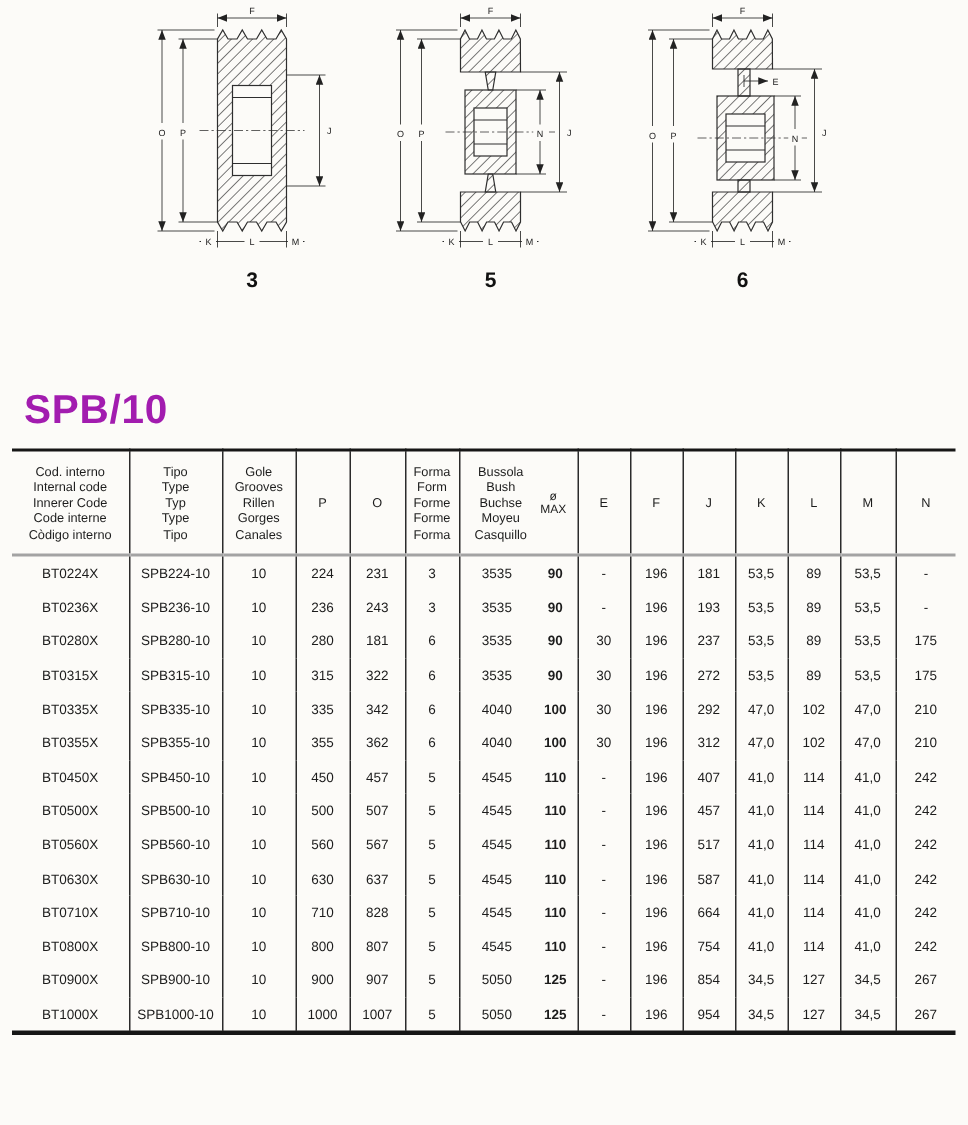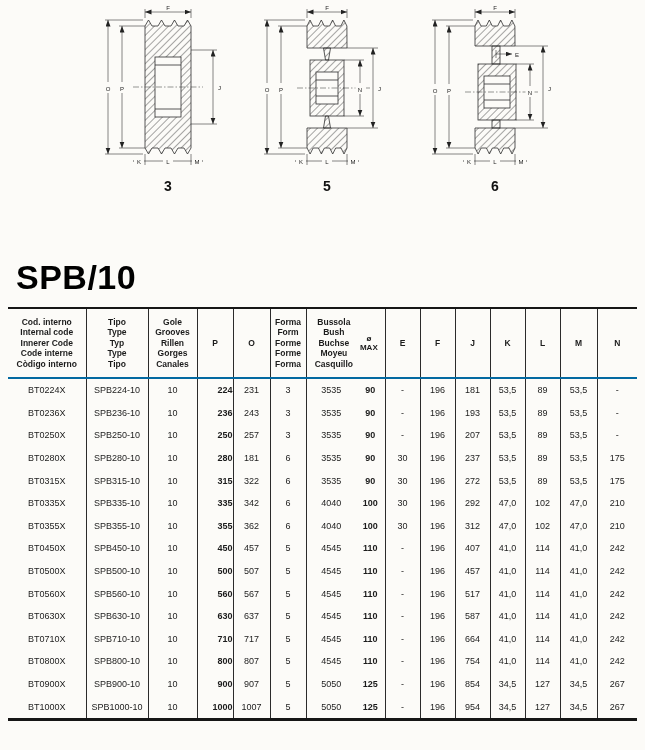--- a/index.html
+++ b/index.html
@@ -12,40 +12,40 @@
   
   .diagrams{position:relative;height:208px;}
   .diag{position:absolute;top:2px;margin:0;width:150px;text-align:center;}
   .diag svg{display:block;}
   .diag figcaption{font-weight:bold;font-size:14px;margin-top:4px;color:#111;}
   .dl{font-size:6px;fill:#222;text-anchor:middle;}
   .dl.start{text-anchor:start;}
   
   .page-title{
     margin:50px 0 10px 16px;
-    font-size:34px;font-weight:800;letter-spacing:0.5px;color:#000000;
+    font-size:27px;font-weight:800;letter-spacing:0.5px;color:#a21caf;
   }
   
   table.catalog{
     width:629px;margin-left:8px;border-collapse:collapse;table-layout:fixed;
     border-top:2px solid #161616;border-bottom:3px solid #161616;
   }
   table.catalog thead th{
-    border-bottom:2px solid #0369a1;
-    font-weight:700;font-size:8.5px;line-height:10.5px;
+    border-bottom:2px solid #a3a3a3;
+    font-weight:400;font-size:8.5px;line-height:10.5px;
     height:64px;vertical-align:middle;text-align:center;padding:2px 0;
   }
   table.catalog th:not(:first-child),
   table.catalog td:not(:first-child){border-left:1px solid #2b2b2b;}
   table.catalog td.c7{border-left:none;font-weight:bold;}
   table.catalog td{
     text-align:center;font-size:9px;height:22.6px;padding:0;
     white-space:nowrap;
   }
-  table.catalog td.c3{font-weight:700;text-align:right;}
+  table.catalog td.c3{font-weight:400;}
   .single-letter{font-size:9.5px;font-weight:600;}
   .bush-head{display:flex;align-items:center;justify-content:space-between;padding:0 4px;}
   .bush-names{width:48px;}
   .omax{width:24px;text-align:center;font-size:8px;line-height:9.5px;}
 </style>
 </head>
 <body>
 
 <svg width="0" height="0" style="position:absolute" aria-hidden="true">
   <defs>
@@ -318,37 +318,20 @@
         <td class="c7">90</td>
         <td class="c8">-</td>
         <td class="c9">196</td>
         <td class="c10">193</td>
         <td class="c11">53,5</td>
         <td class="c12">89</td>
         <td class="c13">53,5</td>
         <td class="c14">-</td>
       </tr>
       <tr>
-        <td class="c0">BT0250X</td>
-        <td class="c1">SPB250-10</td>
-        <td class="c2">10</td>
-        <td class="c3">250</td>
-        <td class="c4">257</td>
-        <td class="c5">3</td>
-        <td class="c6">3535</td>
-        <td class="c7">90</td>
-        <td class="c8">-</td>
-        <td class="c9">196</td>
-        <td class="c10">207</td>
-        <td class="c11">53,5</td>
-        <td class="c12">89</td>
-        <td class="c13">53,5</td>
-        <td class="c14">-</td>
-      </tr>
-      <tr>
         <td class="c0">BT0280X</td>
         <td class="c1">SPB280-10</td>
         <td class="c2">10</td>
         <td class="c3">280</td>
         <td class="c4">181</td>
         <td class="c5">6</td>
         <td class="c6">3535</td>
         <td class="c7">90</td>
         <td class="c8">30</td>
         <td class="c9">196</td>
@@ -475,21 +458,21 @@
         <td class="c11">41,0</td>
         <td class="c12">114</td>
         <td class="c13">41,0</td>
         <td class="c14">242</td>
       </tr>
       <tr>
         <td class="c0">BT0710X</td>
         <td class="c1">SPB710-10</td>
         <td class="c2">10</td>
         <td class="c3">710</td>
-        <td class="c4">717</td>
+        <td class="c4">828</td>
         <td class="c5">5</td>
         <td class="c6">4545</td>
         <td class="c7">110</td>
         <td class="c8">-</td>
         <td class="c9">196</td>
         <td class="c10">664</td>
         <td class="c11">41,0</td>
         <td class="c12">114</td>
         <td class="c13">41,0</td>
         <td class="c14">242</td>

